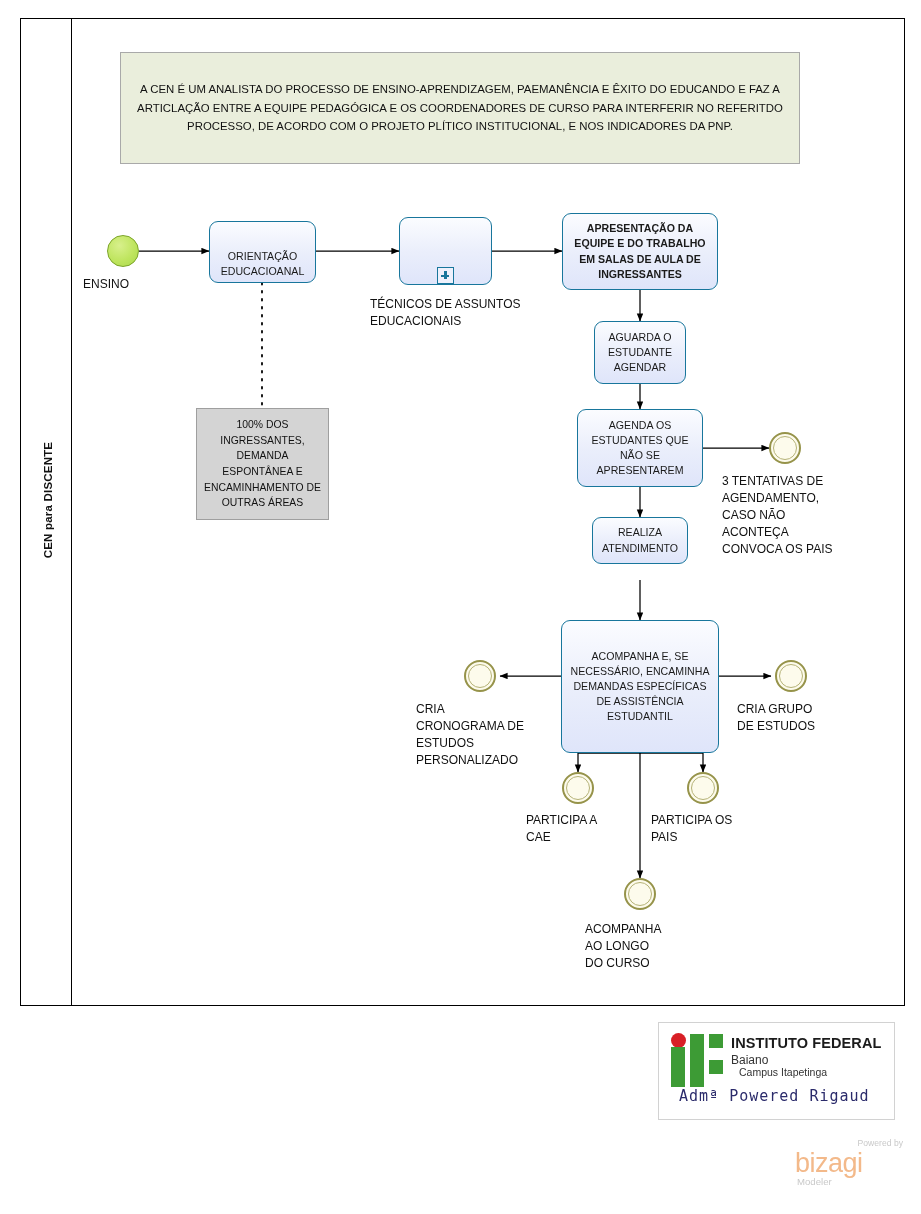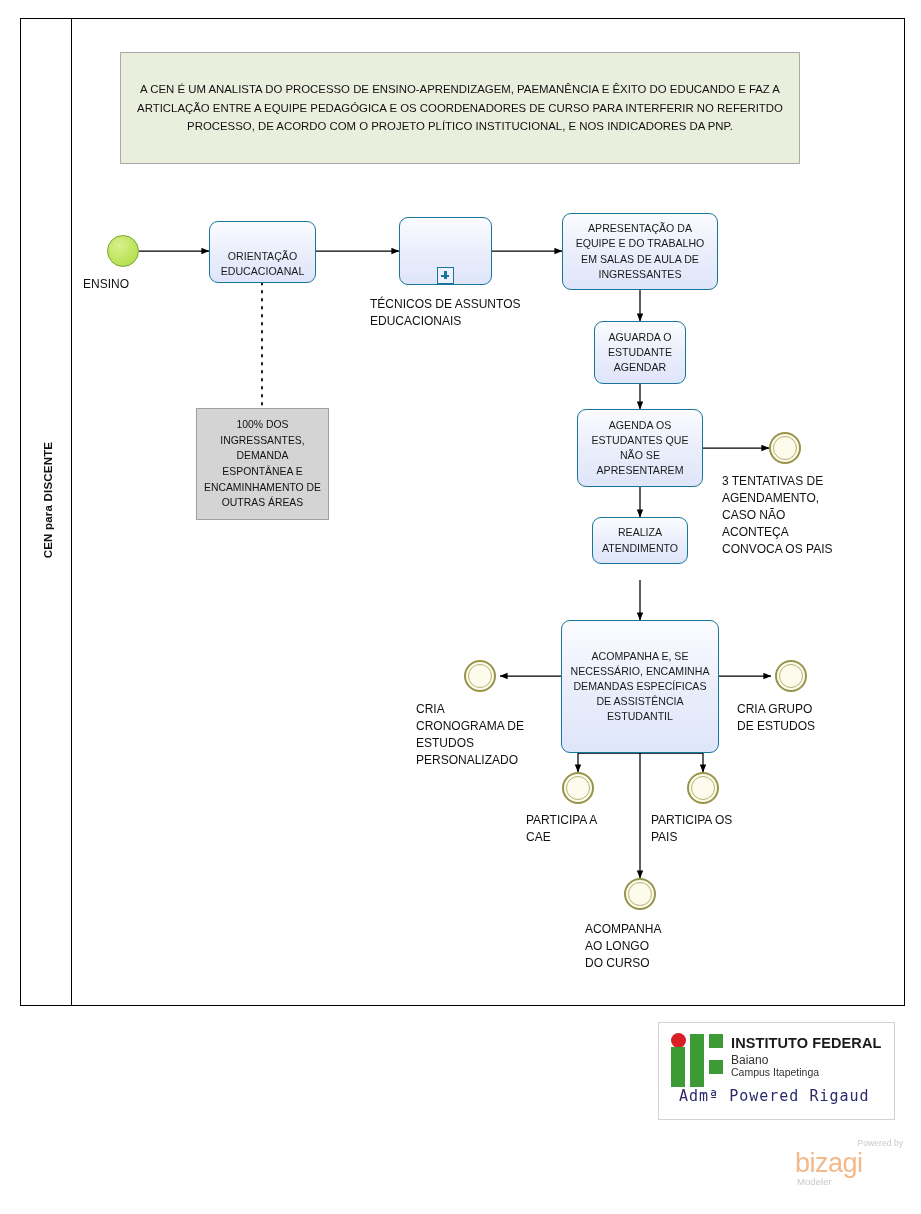--- a/index.html
+++ b/index.html
@@ -63,21 +63,21 @@
 
   
   .if-logo{position:absolute;left:658px;top:1022px;width:237px;height:98px;
         background:#fff;border:1px solid #d2d2d2;box-sizing:border-box;}
   .if-grid{position:absolute;left:12px;top:10px;width:52px;height:52px;}
   .if-cell{position:absolute;width:14px;height:14px;background:#3d9b35;}
   .if-dot{position:absolute;width:15px;height:15px;border-radius:50%;background:#d81f26;}
   .if-tit{position:absolute;left:72px;top:12px;font-size:14.5px;font-weight:bold;
         color:#1b1b1b;letter-spacing:.1px;}
   .if-sub1{position:absolute;left:72px;top:30px;font-size:12px;color:#333;}
-  .if-sub2{position:absolute;left:72px;top:43px;font-size:10.5px;color:#333;}
+  .if-sub2{position:absolute;left:80px;top:43px;font-size:10.5px;color:#333;}
   .if-adm{position:absolute;left:20px;top:64px;font-size:15px;color:#2b2b6b;
         font-family:"DejaVu Sans Mono","Liberation Mono",monospace;letter-spacing:1px;}
 
   .bizagi{position:absolute;left:795px;top:1138px;width:110px;height:52px;}
   .bz-pow{position:absolute;right:2px;top:0;font-size:8.6px;color:#c9c9c9;}
   .bz-name{position:absolute;left:0;top:10px;font-size:27px;color:#f3b98a;
         font-weight:normal;letter-spacing:-.5px;}
   .bz-mod{position:absolute;left:2px;top:38px;font-size:9.6px;color:#c9c9c9;}
 </style>
 </head>
@@ -140,21 +140,21 @@
   </div>
 
   <div class="task" style="left:399px;top:217px;width:93px;height:68px;">
     <div class="sub-marker" style="left:37px;top:49px;"></div>
   </div>
   <div class="lbl" style="left:370px;top:296px;width:152px;">
     <span>TÉCNICOS DE ASSUNTOS</span><br>
     <span>EDUCACIONAIS</span>
   </div>
 
-  <div class="task" style="left:562px;top:213px;width:156px;height:77px;">
+  <div class="task" style="left:562px;top:213px;width:156px;height:77px;font-weight:bold;">
     <span>APRESENTAÇÃO DA EQUIPE E DO TRABALHO EM SALAS DE AULA DE INGRESSANTES</span>
   </div>
 
   <div class="task" style="left:577px;top:409px;width:126px;height:78px;">
     <span>AGENDA OS ESTUDANTES QUE NÃO SE APRESENTAREM</span>
   </div>
 
   <div class="task" style="left:594px;top:321px;width:92px;height:63px;">
     <span>AGUARDA O ESTUDANTE AGENDAR</span>
   </div>

